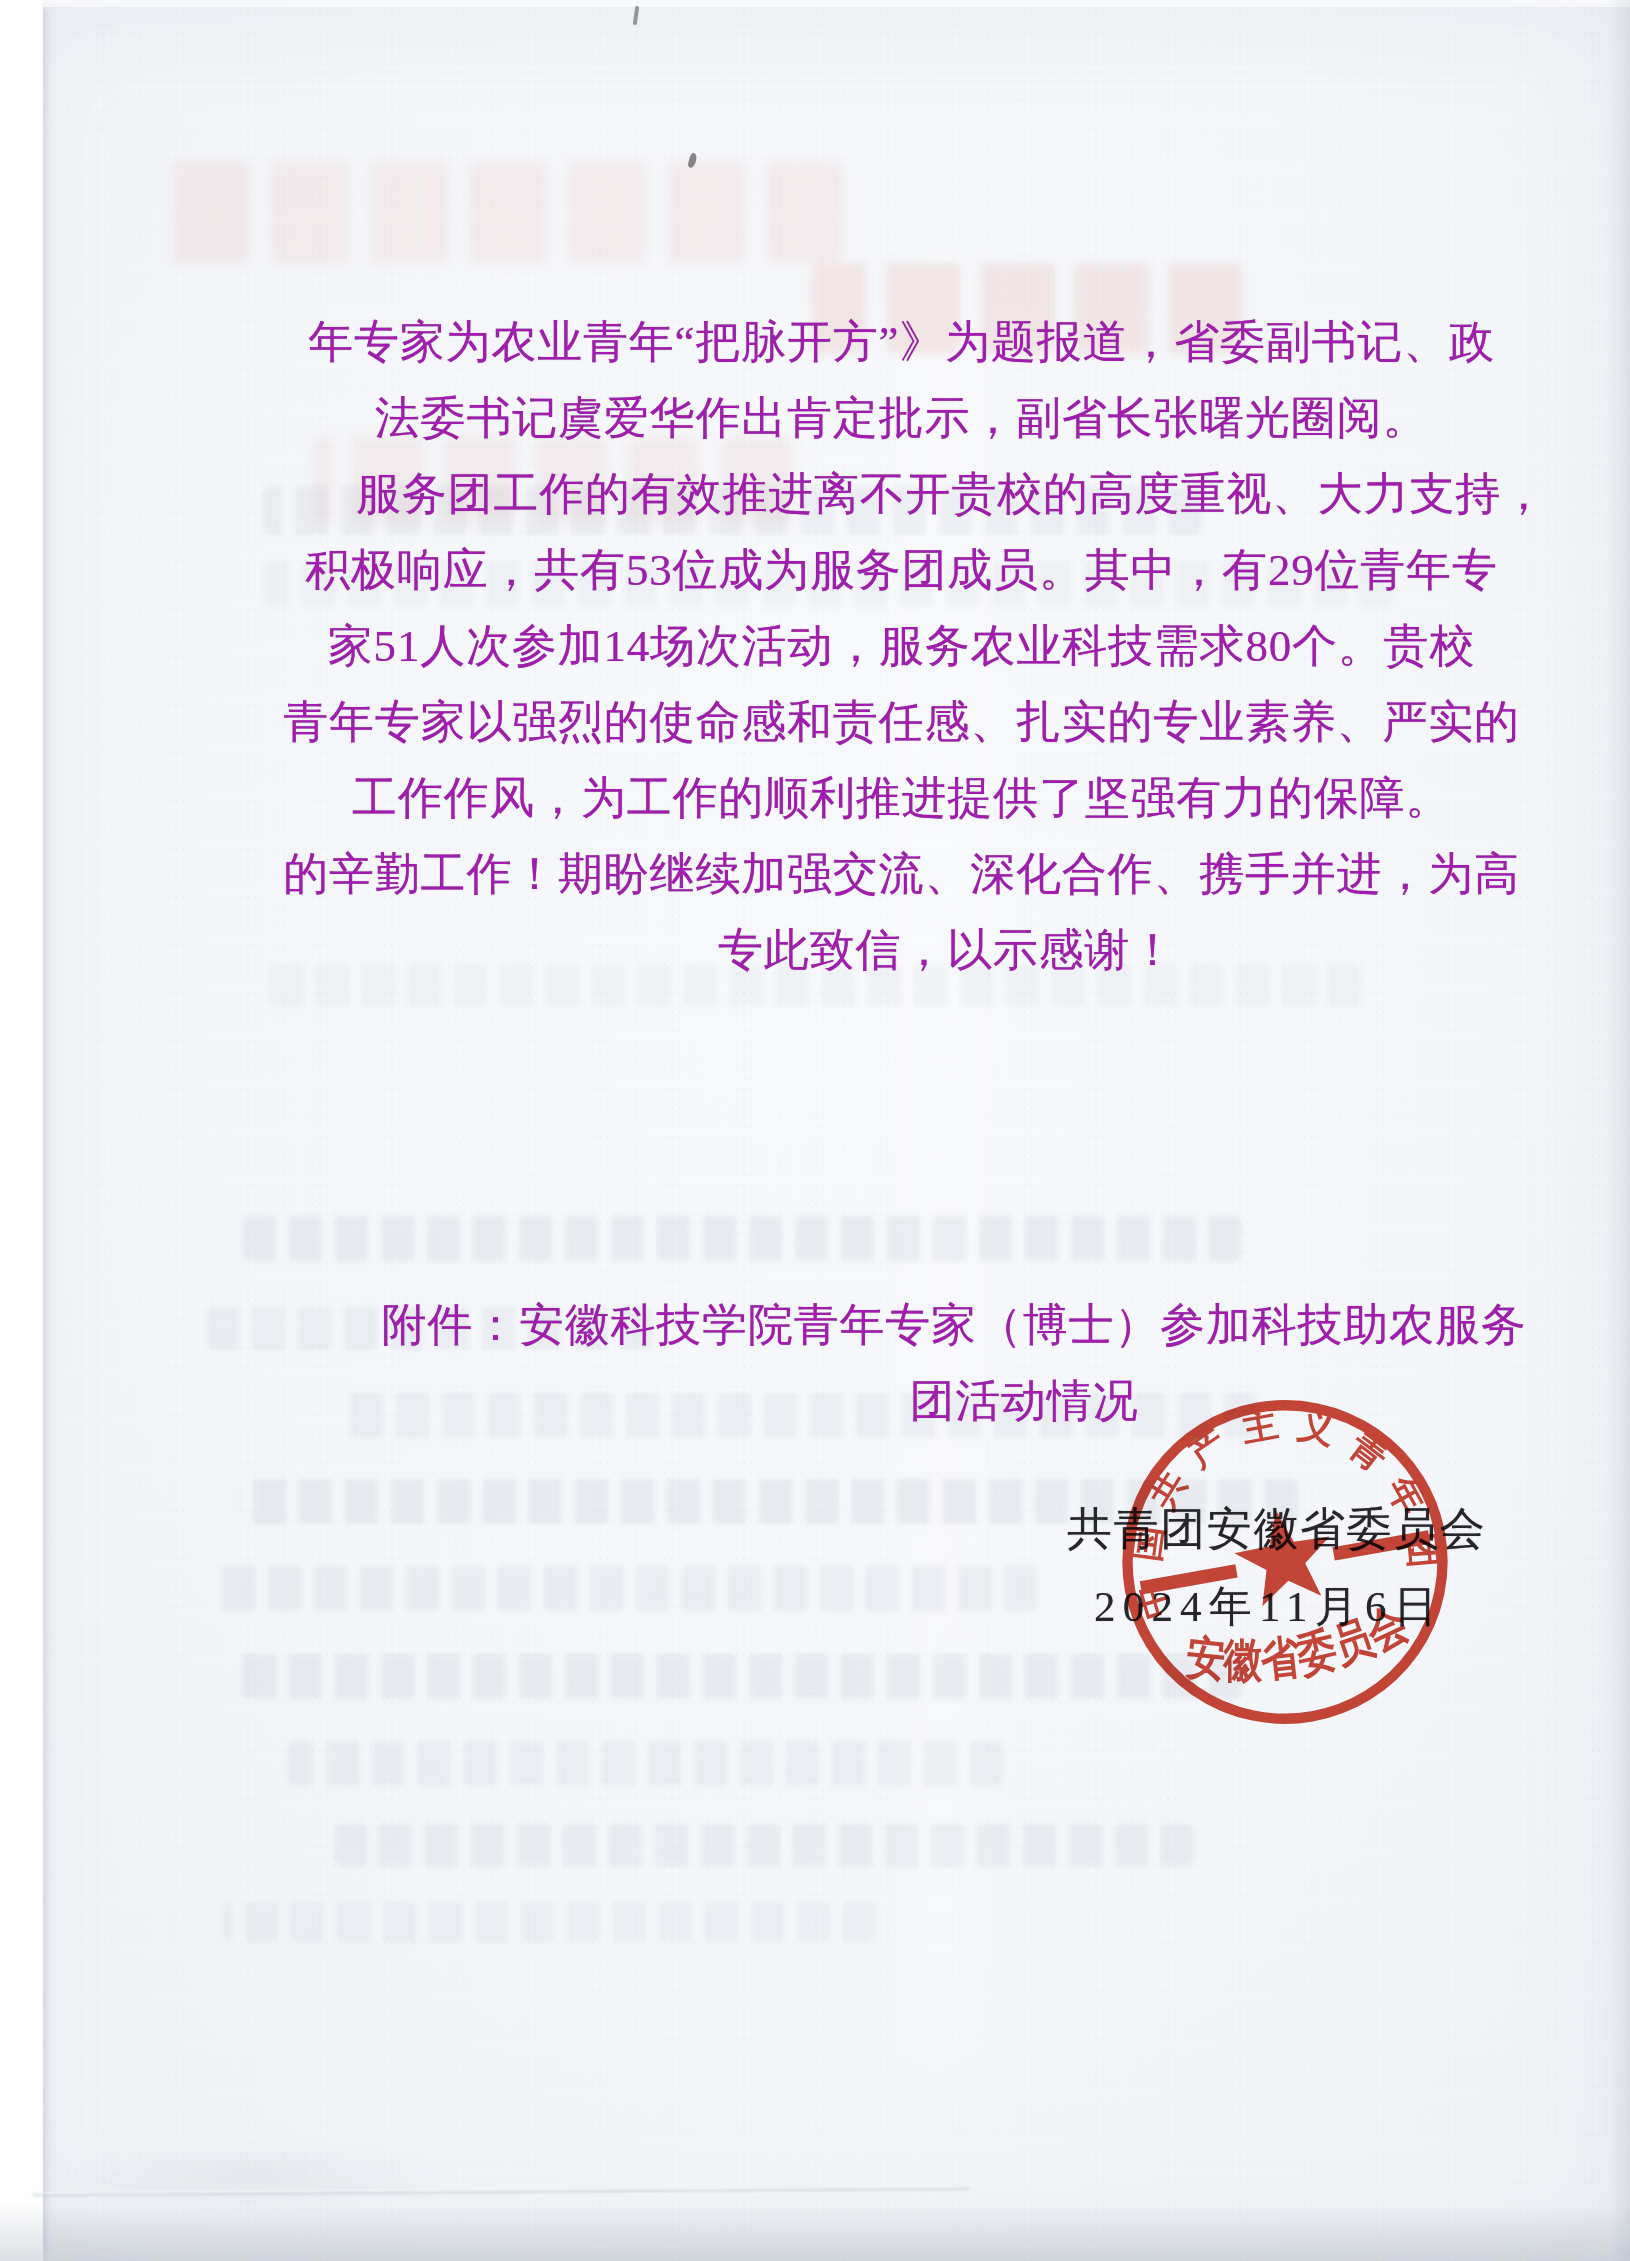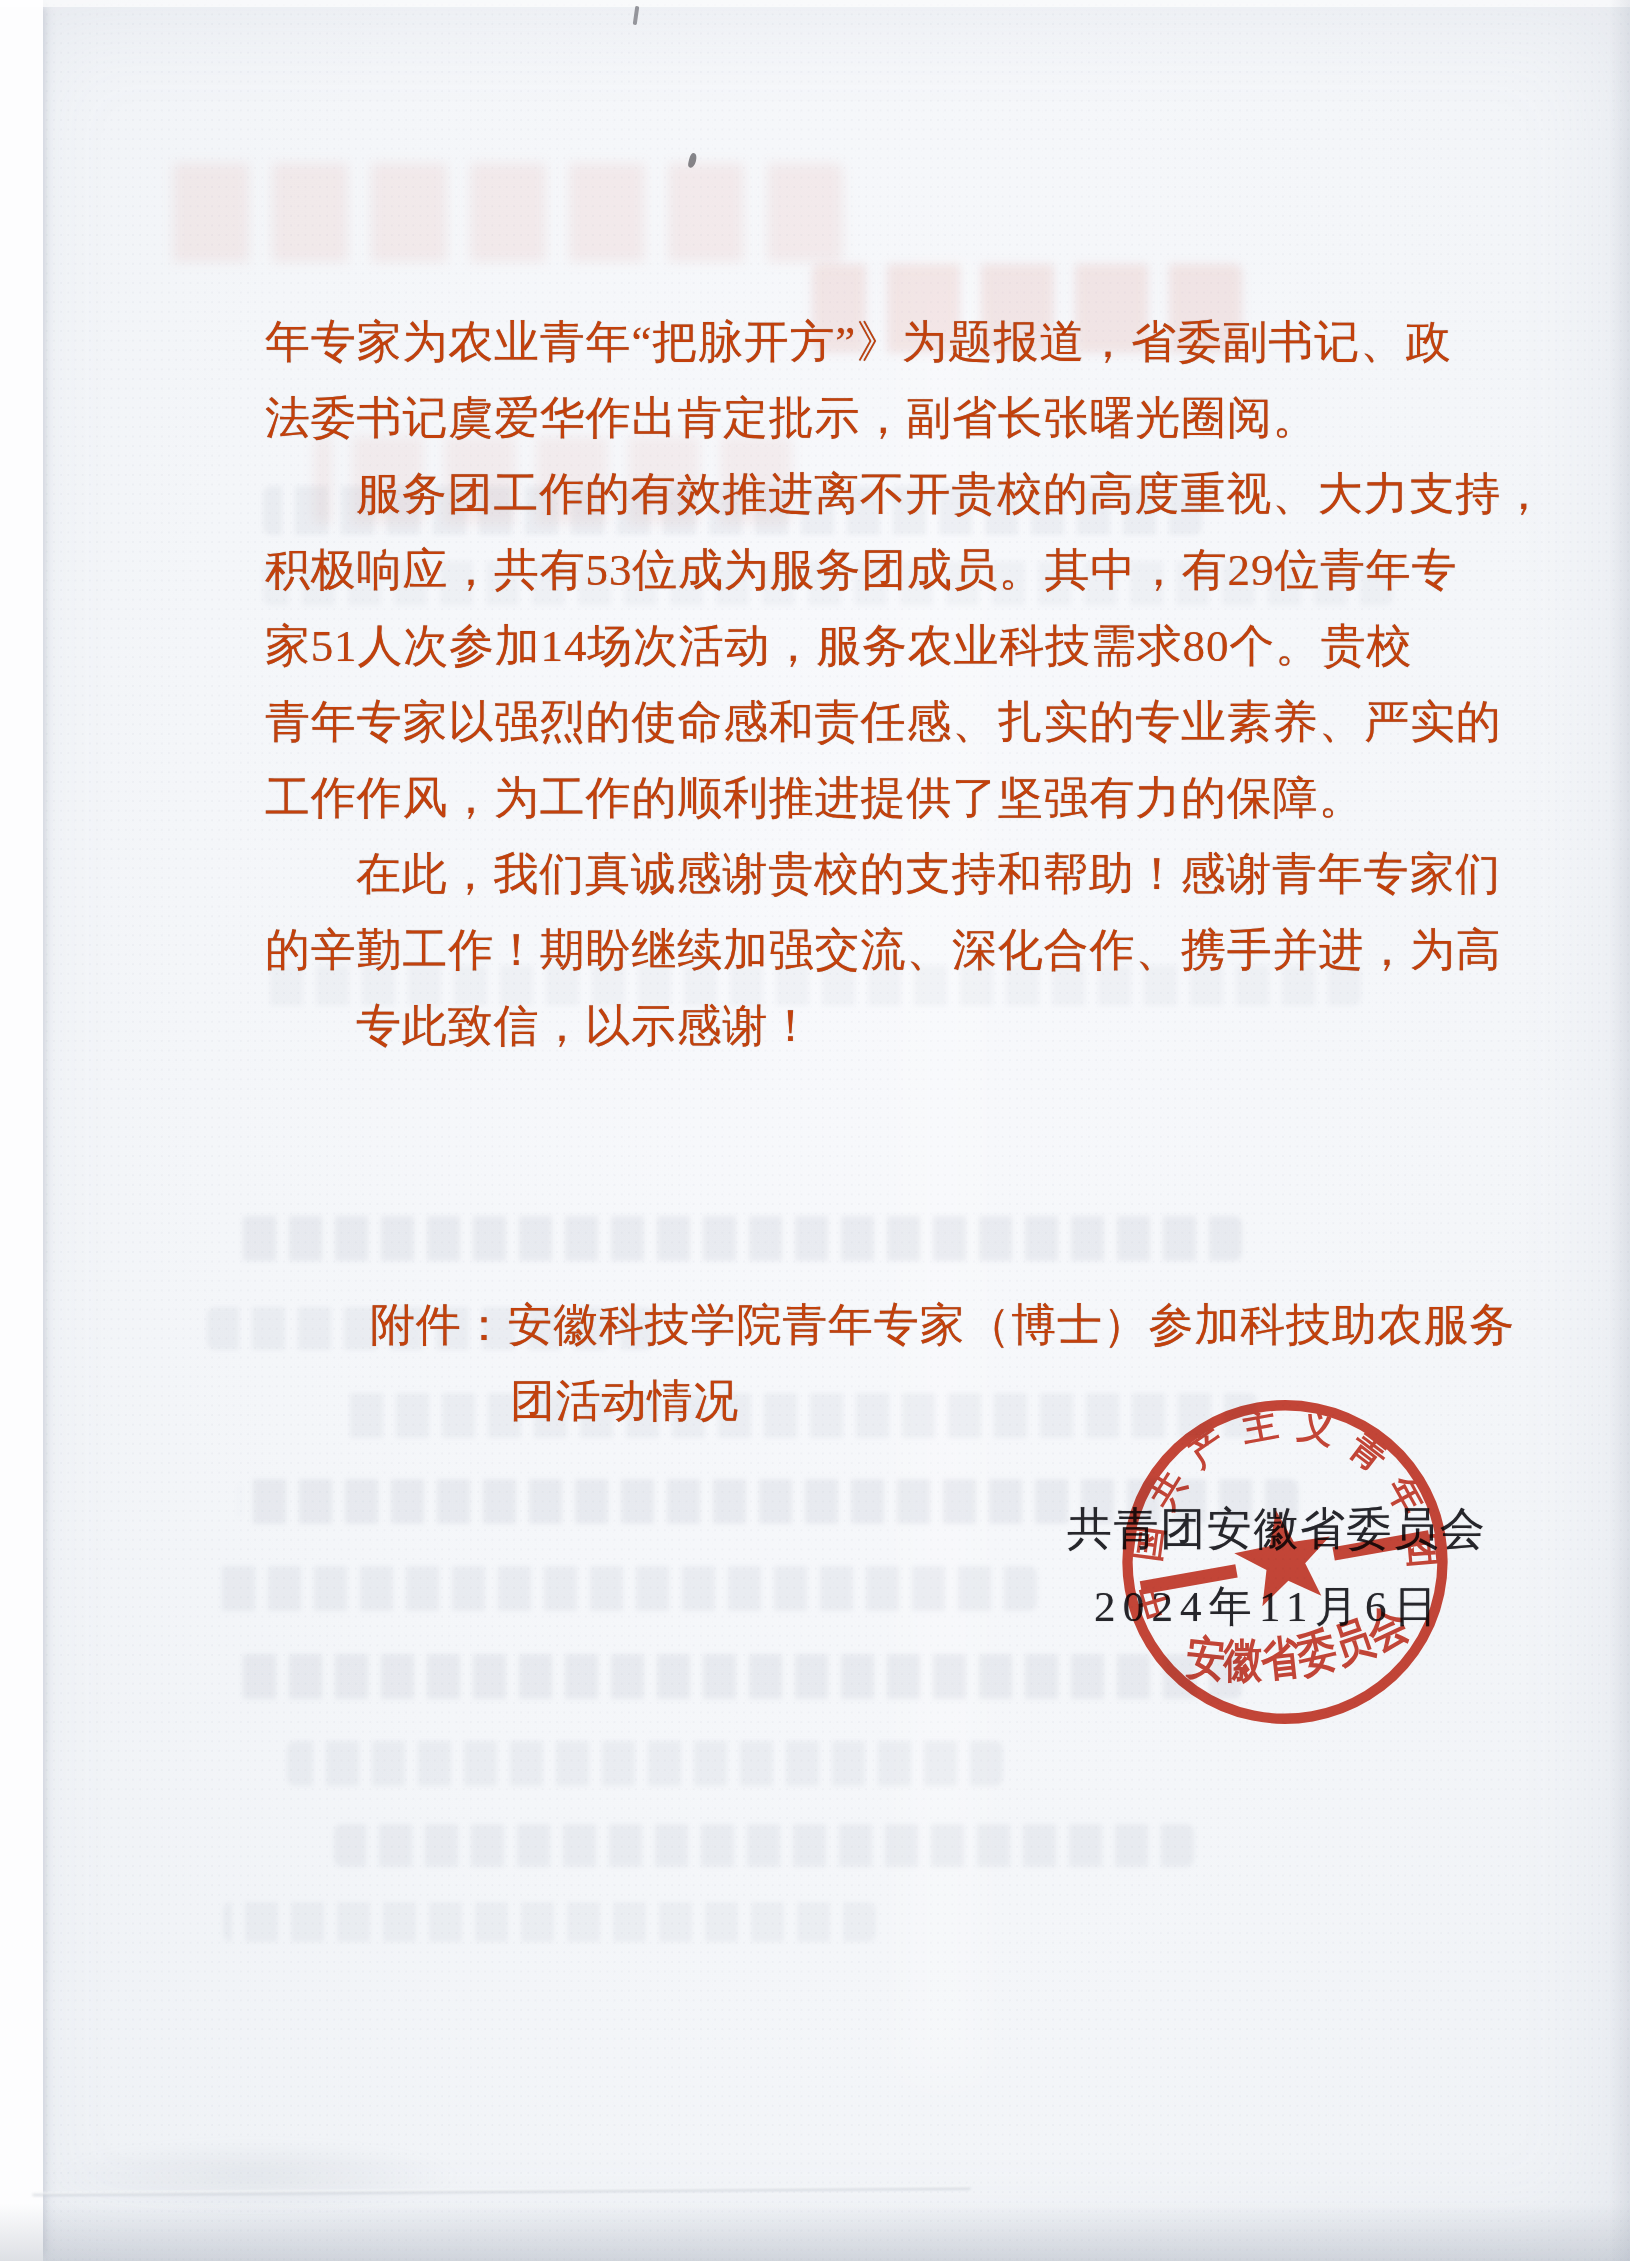--- a/index.html
+++ b/index.html
@@ -34,21 +34,21 @@
   .smudge{position:absolute;left:48px;top:2139px;width:414px;height:73px;border-radius:50%;
     background:radial-gradient(ellipse, rgba(140,150,165,.12), rgba(140,150,165,0) 70%);filter:blur(4.8px);}
   .sheen{position:absolute;left:898px;top:255px;width:88px;height:1831px;
     background:rgba(255,255,255,.22);filter:blur(22px);}
   
   .ghost{position:absolute;transform:scaleX(-1);border-radius:8px;pointer-events:none;}
   
   .bodylines{position:absolute;left:265px;top:304px;width:1273px;}
   .attachlines{position:absolute;left:265px;top:1287px;width:1273px;}
   .bline{height:76px;line-height:76px;font-size:45px;letter-spacing:0.8px;
-    color:#c2410c;white-space:pre;text-shadow:0 0 0.8px rgba(40,40,46,.55);}
+    color:#a21caf;white-space:pre;text-shadow:0 0 0.8px rgba(40,40,46,.55);text-align:center;}
   .signature{position:absolute;left:1067px;top:1507px;font-size:45px;letter-spacing:1.6px;
     line-height:1;color:#26262b;white-space:pre;text-shadow:0 0 0.8px rgba(40,40,46,.55);}
   .dateline{position:absolute;left:1094px;top:1585px;font-size:43px;letter-spacing:7.2px;
     line-height:1;color:#26262b;white-space:pre;text-shadow:0 0 0.8px rgba(40,40,46,.5);}
   
   .seal{position:absolute;left:1110px;top:1387px;width:350px;height:350px;
     mix-blend-mode:multiply;opacity:.93;filter:blur(0.4px) saturate(1.05);}
   
   .mark1{position:absolute;left:634px;top:6.4px;width:4px;height:19px;background:#4a4a52;
     transform:rotate(8deg);opacity:.55;border-radius:1.6px;}
@@ -96,21 +96,20 @@
               background:repeating-linear-gradient(90deg, rgba(105,115,140,.06) 0 33px, transparent 33px 46px);"></div>
 
   <div class="bodylines">
       <div class="bline" style="padding-left: 0px;">年专家为农业青年“把脉开方”》为题报道，省委副书记、政</div>
       <div class="bline" style="padding-left: 0px;">法委书记虞爱华作出肯定批示，副省长张曙光圈阅。</div>
       <div class="bline" style="padding-left: 91px;">服务团工作的有效推进离不开贵校的高度重视、大力支持，</div>
       <div class="bline" style="padding-left: 0px;">积极响应，共有53位成为服务团成员。其中，有29位青年专</div>
       <div class="bline" style="padding-left: 0px;">家51人次参加14场次活动，服务农业科技需求80个。贵校</div>
       <div class="bline" style="padding-left: 0px;">青年专家以强烈的使命感和责任感、扎实的专业素养、严实的</div>
       <div class="bline" style="padding-left: 0px;">工作作风，为工作的顺利推进提供了坚强有力的保障。</div>
-      <div class="bline" style="padding-left: 91px;">在此，我们真诚感谢贵校的支持和帮助！感谢青年专家们</div>
       <div class="bline" style="padding-left: 0px;">的辛勤工作！期盼继续加强交流、深化合作、携手并进，为高</div>
       <div class="bline" style="padding-left: 91px;">专此致信，以示感谢！</div>
     </div>
   <div class="attachlines">
       <div class="bline" style="padding-left: 105px;">附件：安徽科技学院青年专家（博士）参加科技助农服务</div>
       <div class="bline" style="padding-left: 245px;">团活动情况</div>
     </div>
 
   <div class="signature">共青团安徽省委员会</div>
   <div class="dateline">2024年11月6日</div>

